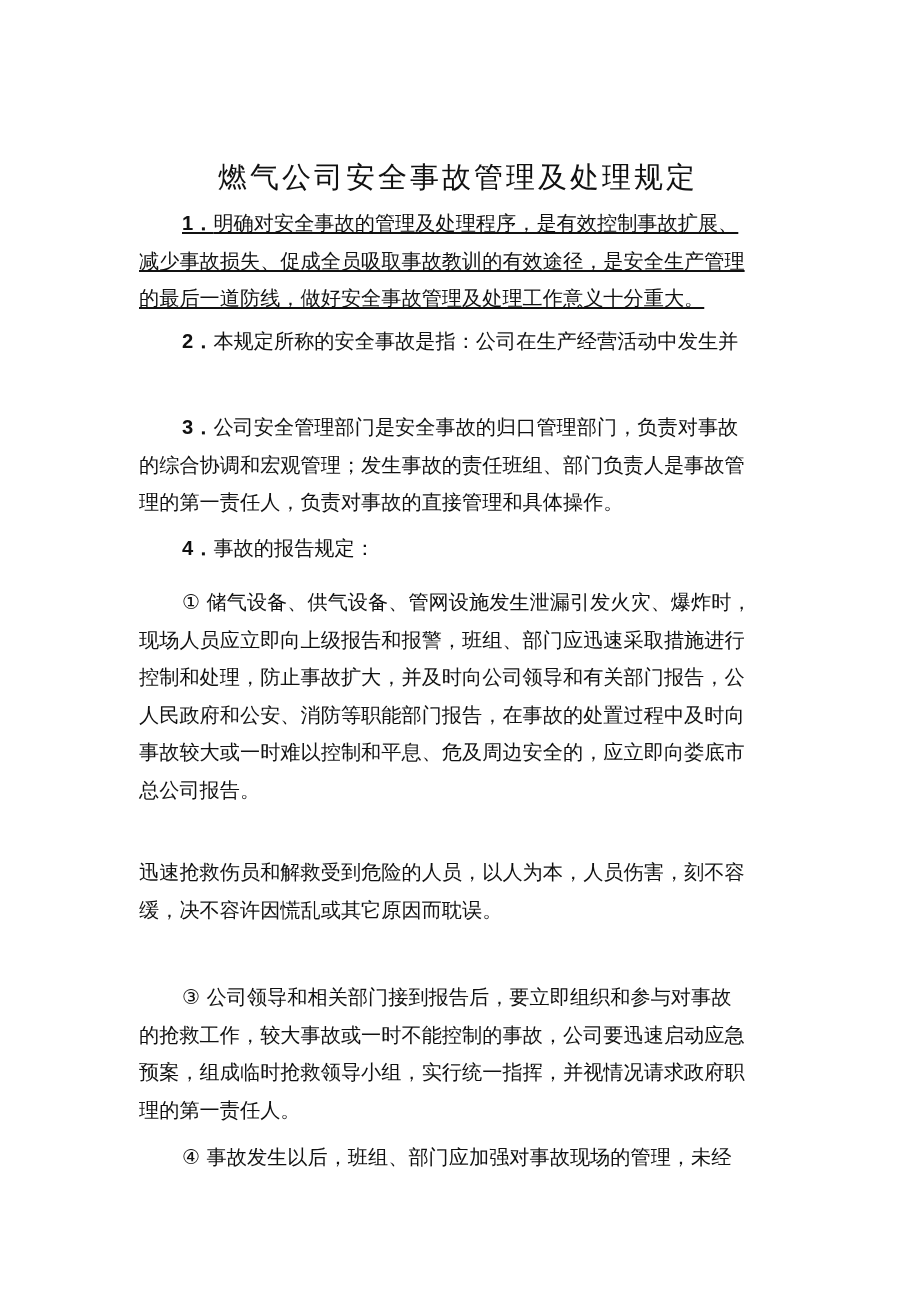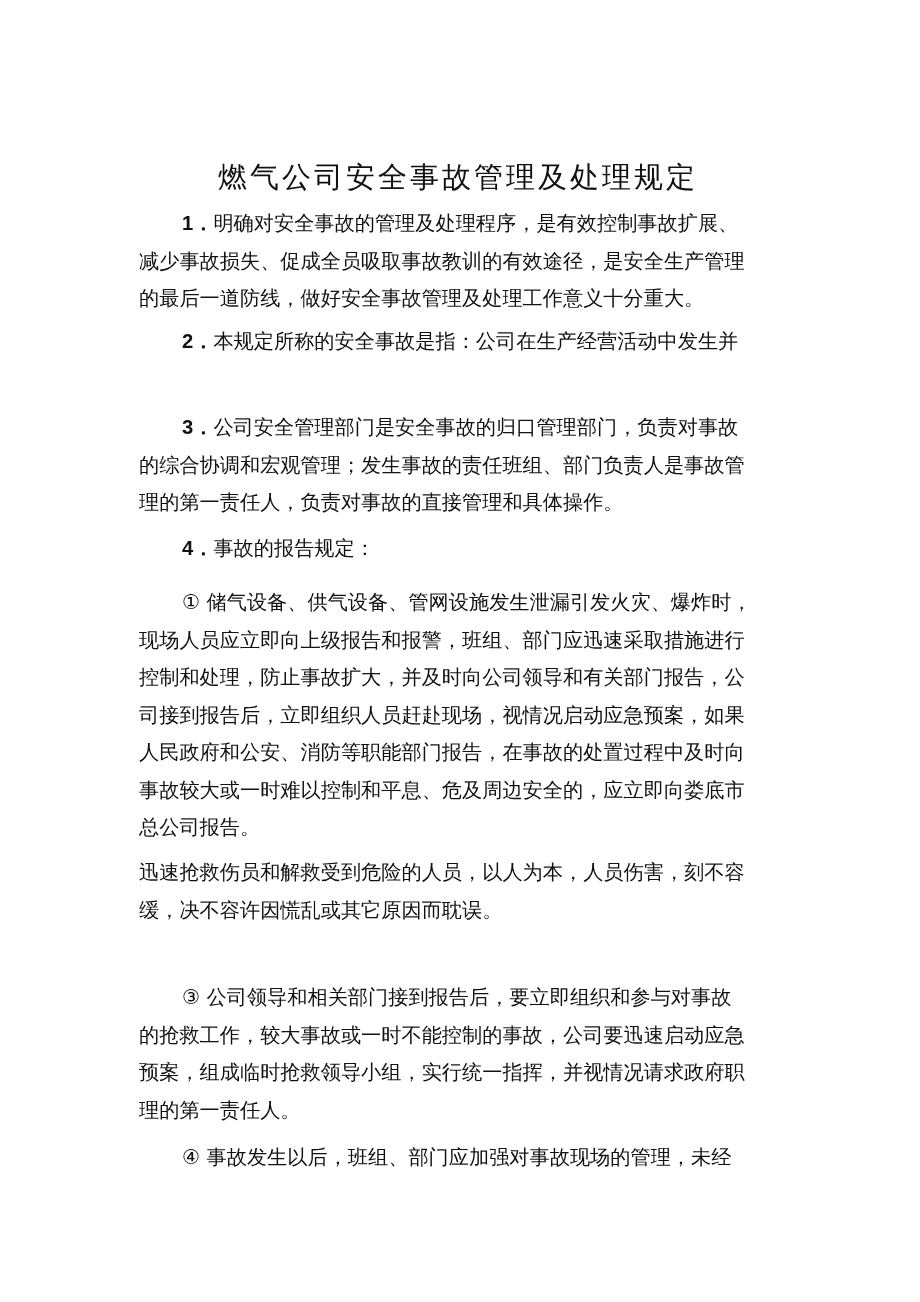--- a/index.html
+++ b/index.html
@@ -56,21 +56,21 @@
       font-family: "Liberation Sans", sans-serif;
     }
   </style>
 </head>
 <body>
 
 <div class="page">
 
   <h1 class="title">燃气公司安全事故管理及处理规定</h1>
 
-  <div class="para" style="top:205px;">
+  <div class="para" style="top:205px;text-decoration:underline;">
     <span class="line indent"><span class="num">1．</span><span>明确对安全事故的管理及处理程序，是有效控制事故扩展、</span></span>
     <span class="line">减少事故损失、促成全员吸取事故教训的有效途径，是安全生产管理</span>
     <span class="line">的最后一道防线，做好安全事故管理及处理工作意义十分重大。</span>
   </div>
 
   <div class="para" style="top:323px;">
     <span class="line indent"><span class="num">2．</span><span>本规定所称的安全事故是指：公司在生产经营活动中发生并</span></span>
   </div>
 
   <div class="para" style="top:409px;">
@@ -80,21 +80,20 @@
   </div>
 
   <div class="para" style="top:530px;">
     <span class="line indent"><span class="num">4．</span><span>事故的报告规定：</span></span>
   </div>
 
   <div class="para" style="top:584px;">
     <span class="line indent"><span>①</span><span> 储气设备、供气设备、管网设施发生泄漏引发火灾、爆炸时，</span></span>
     <span class="line">现场人员应立即向上级报告和报警，班组、部门应迅速采取措施进行</span>
     <span class="line">控制和处理，防止事故扩大，并及时向公司领导和有关部门报告，公</span>
-    <span class="line">司接到报告后，立即组织人员赶赴现场，视情况启动应急预案，如果</span>
     <span class="line">人民政府和公安、消防等职能部门报告，在事故的处置过程中及时向</span>
     <span class="line">事故较大或一时难以控制和平息、危及周边安全的，应立即向娄底市</span>
     <span class="line">总公司报告。</span>
   </div>
 
   <div class="para" style="top:854px;">
     <span class="line">迅速抢救伤员和解救受到危险的人员，以人为本，人员伤害，刻不容</span>
     <span class="line">缓，决不容许因慌乱或其它原因而耽误。</span>
   </div>
 

